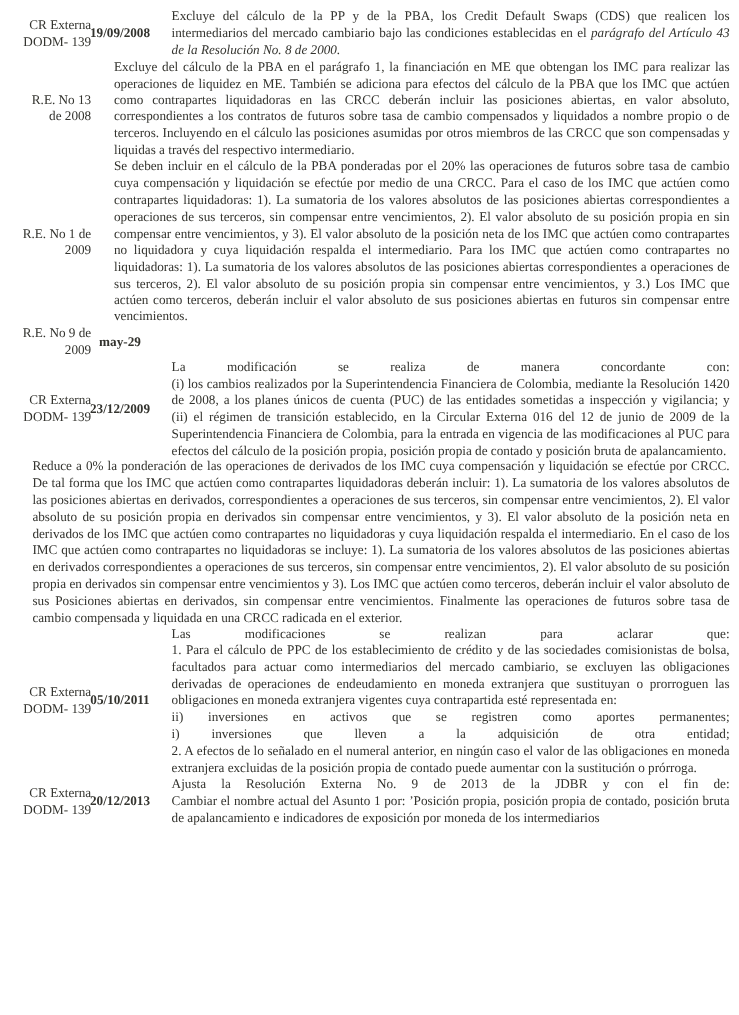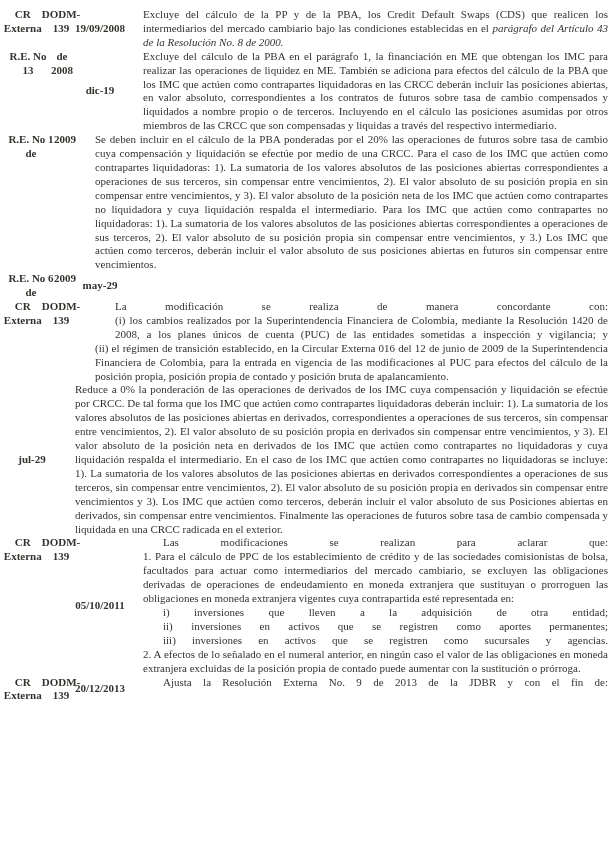--- a/index.html
+++ b/index.html
@@ -27,24 +27,23 @@
     align-items: stretch;
   }
   .cell {
     font-size: 11px;
     line-height: 13.9px;
   }
   .cell-ref {
     flex: 0 0 68px;
     width: 68px;
     display: flex;
-    flex-direction: row;
+    flex-direction: column;
     justify-content: center;
-    text-align: center;
-    font-weight: bold;
+    text-align: right;
   }
   .cell-date {
     flex: 0 0 48px;
     width: 48px;
     display: flex;
     align-items: center;
     justify-content: center;
     text-align: center;
     white-space: nowrap;
     font-weight: bold;
@@ -54,21 +53,20 @@
     padding-left: 19px;
     min-width: 0;
   }
   .cell-text p {
     margin: 0;
     text-align: justify;
     text-justify: inter-word;
   }
   .cell-text p.force {
     text-align-last: justify;
-    margin-left: 20px;
   }
   .cell-text i {
     font-style: italic;
   }
 </style>
 </head>
 <body>
 
 <div class="doc">
   <div class="rtable" id="regulation-table">
@@ -80,77 +78,76 @@
         <div class="cell cell-date">19/09/2008</div>
         <div class="cell cell-text">
           <p><span>Excluye del cálculo de la PP y de la PBA, los Credit Default Swaps (CDS) que realicen los intermediarios del mercado cambiario bajo las condiciones establecidas en el </span><i>parágrafo del Artículo 43 de la Resolución No. 8 de 2000.</i></p>
         </div>
       </div>
       <div class="trow">
         <div class="cell cell-ref">
           <div>R.E. No 13</div>
           <div>de 2008</div>
         </div>
-        <div class="cell cell-date">dic-19</div>
         <div class="cell cell-text">
           <p><span>Excluye del cálculo de la PBA en el parágrafo 1, la financiación en ME que obtengan los IMC para realizar las operaciones de liquidez en ME. También se adiciona para efectos del cálculo de la PBA que los IMC que actúen como contrapartes liquidadoras en las CRCC deberán incluir las posiciones abiertas, en valor absoluto, correspondientes a los contratos de futuros sobre tasa de cambio compensados y liquidados a nombre propio o de terceros. Incluyendo en el cálculo las posiciones asumidas por otros miembros de las CRCC que son compensadas y liquidas a través del respectivo intermediario.</span></p>
         </div>
       </div>
       <div class="trow">
         <div class="cell cell-ref">
           <div>R.E. No 1 de</div>
           <div>2009</div>
         </div>
         <div class="cell cell-text">
           <p><span>Se deben incluir en el cálculo de la PBA ponderadas por el 20% las operaciones de futuros sobre tasa de cambio cuya compensación y liquidación se efectúe por medio de una CRCC. Para el caso de los IMC que actúen como contrapartes liquidadoras: 1). La sumatoria de los valores absolutos de las posiciones abiertas correspondientes a operaciones de sus terceros, sin compensar entre vencimientos, 2). El valor absoluto de su posición propia en sin compensar entre vencimientos, y 3). El valor absoluto de la posición neta de los IMC que actúen como contrapartes no liquidadora y cuya liquidación respalda el intermediario. Para los IMC que actúen como contrapartes no liquidadoras: 1). La sumatoria de los valores absolutos de las posiciones abiertas correspondientes a operaciones de sus terceros, 2). El valor absoluto de su posición propia sin compensar entre vencimientos, y 3.) Los IMC que actúen como terceros, deberán incluir el valor absoluto de sus posiciones abiertas en futuros sin compensar entre vencimientos.</span></p>
         </div>
       </div>
       <div class="trow">
         <div class="cell cell-ref">
-          <div>R.E. No 6 de</div>
+          <div>R.E. No 9 de</div>
           <div>2009</div>
         </div>
         <div class="cell cell-date">may-29</div>
       </div>
       <div class="trow">
         <div class="cell cell-ref">
           <div>CR Externa</div>
           <div>DODM- 139</div>
         </div>
+        <div class="cell cell-date">23/12/2009</div>
         <div class="cell cell-text">
           <p class="force"><span>La modificación se realiza de manera concordante con:</span></p>
           <p class="force"><span>(i) los cambios realizados por la Superintendencia Financiera de Colombia, mediante la Resolución 1420 de 2008, a los planes únicos de cuenta (PUC) de las entidades sometidas a inspección y vigilancia; y</span></p>
           <p><span>(ii) el régimen de transición establecido, en la Circular Externa 016 del 12 de junio de 2009 de la Superintendencia Financiera de Colombia, para la entrada en vigencia de las modificaciones al PUC para efectos del cálculo de la posición propia, posición propia de contado y posición bruta de apalancamiento.</span></p>
         </div>
       </div>
       <div class="trow">
-        <div class="cell cell-date">jul-29</div>
         <div class="cell cell-text">
           <p><span>Reduce a 0% la ponderación de las operaciones de derivados de los IMC cuya compensación y liquidación se efectúe por CRCC. De tal forma que los IMC que actúen como contrapartes liquidadoras deberán incluir: 1). La sumatoria de los valores absolutos de las posiciones abiertas en derivados, correspondientes a operaciones de sus terceros, sin compensar entre vencimientos, 2). El valor absoluto de su posición propia en derivados sin compensar entre vencimientos, y 3). El valor absoluto de la posición neta en derivados de los IMC que actúen como contrapartes no liquidadoras y cuya liquidación respalda el intermediario. En el caso de los IMC que actúen como contrapartes no liquidadoras se incluye: 1). La sumatoria de los valores absolutos de las posiciones abiertas en derivados correspondientes a operaciones de sus terceros, sin compensar entre vencimientos, 2). El valor absoluto de su posición propia en derivados sin compensar entre vencimientos y 3). Los IMC que actúen como terceros, deberán incluir el valor absoluto de sus Posiciones abiertas en derivados, sin compensar entre vencimientos. Finalmente las operaciones de futuros sobre tasa de cambio compensada y liquidada en una CRCC radicada en el exterior.</span></p>
         </div>
       </div>
       <div class="trow">
         <div class="cell cell-ref">
           <div>CR Externa</div>
           <div>DODM- 139</div>
         </div>
         <div class="cell cell-date">05/10/2011</div>
         <div class="cell cell-text">
           <p class="force"><span>Las modificaciones se realizan para aclarar que:</span></p>
           <p><span>1. Para el cálculo de PPC de los establecimiento de crédito y de las sociedades comisionistas de bolsa, facultados para actuar como intermediarios del mercado cambiario, se excluyen las obligaciones derivadas de operaciones de endeudamiento en moneda extranjera que sustituyan o prorroguen las obligaciones en moneda extranjera vigentes cuya contrapartida esté representada en:</span></p>
+          <p class="force"><span>ii) inversiones en activos que se registren como aportes permanentes;</span></p>
           <p class="force"><span>i) inversiones que lleven a la adquisición de otra entidad;</span></p>
-          <p class="force"><span>ii) inversiones en activos que se registren como aportes permanentes;</span></p>
-          <p class="force"><span>iii) inversiones en activos que se registren como sucursales y agencias.</span></p>
           <p><span>2. A efectos de lo señalado en el numeral anterior, en ningún caso el valor de las obligaciones en moneda extranjera excluidas de la posición propia de contado puede aumentar con la sustitución o prórroga.</span></p>
         </div>
       </div>
       <div class="trow">
         <div class="cell cell-ref">
           <div>CR Externa</div>
           <div>DODM- 139</div>
         </div>
         <div class="cell cell-date">20/12/2013</div>
         <div class="cell cell-text">
           <p class="force"><span>Ajusta la Resolución Externa No. 9 de 2013 de la JDBR y con el fin de:</span></p>
+          <p><span>Cambiar el nombre actual del Asunto 1 por: ’Posición propia, posición propia de contado, posición bruta de apalancamiento e indicadores de exposición por moneda de los intermediarios</span></p>
         </div>
       </div>
     </div>
 </div>
 
 </body></html>

